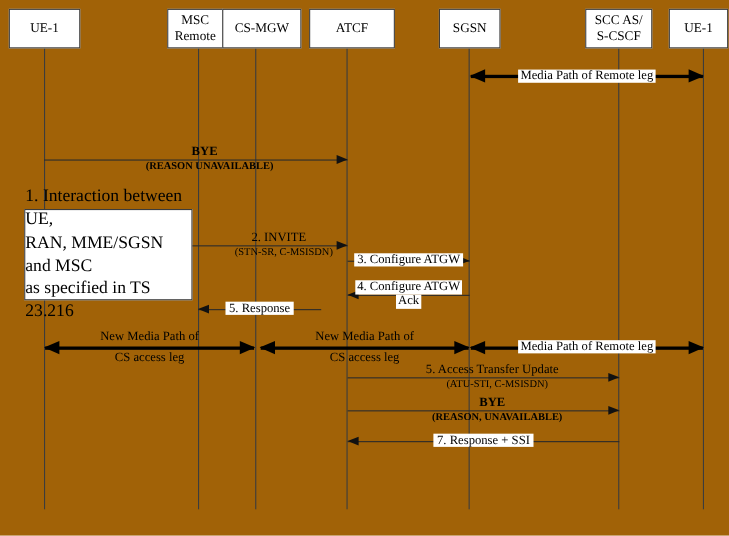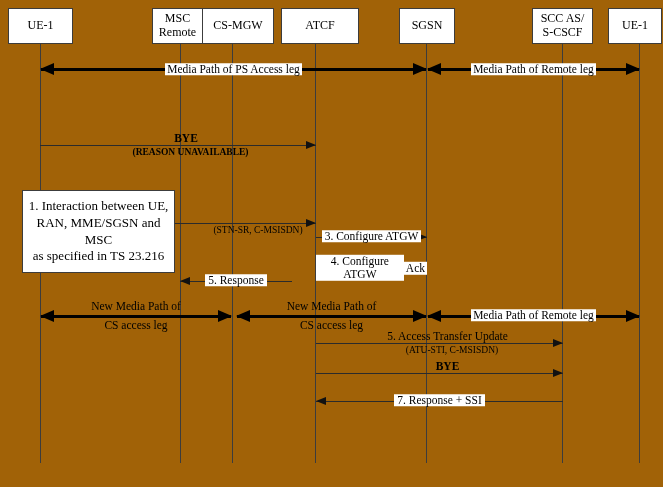--- a/index.html
+++ b/index.html
@@ -15,21 +15,21 @@
   }
   .elabel { font-size:12px; line-height:1.15; text-align:center; white-space:pre-line; }
   
   .lifeline { position:absolute; top:44px; height:419px; width:1px; background:#3c3c3c; z-index:1; }
   
   .notebox {
     position:absolute; left:22px; top:190px; width:153px; height:83px; background:#fff;
     border:1px solid #3c3c3c; box-sizing:border-box; z-index:4;
     display:flex; align-items:center; justify-content:center;
   }
-  .notetext { font-size:13px; line-height:1.3; text-align:center; white-space:pre-line; }
+  .notetext { font-size:16px; line-height:1.3; white-space:pre-line; }
   
   .marrow { position:absolute; z-index:5; height:16px; }
   .marrow.tall { height:30px; }
   .mshaft { position:absolute; left:1px; right:1px; top:6px; height:3px; background:#000; }
   .tall .mshaft { top:14px; }
   .mah { position:absolute; width:0; height:0; top:-5px;
          border-top:6px solid transparent; border-bottom:6px solid transparent; }
   .mah.l { left:-1px; border-right:14px solid #000; }
   .mah.r { right:-1px; border-left:14px solid #000; }
   .mlabel-on { position:absolute; left:0; right:0; top:50%; transform:translateY(-50%);
@@ -48,21 +48,21 @@
         border-top:4px solid transparent; border-bottom:4px solid transparent; }
   .ah.r { right:0; border-left:10px solid #111; }
   .ah.l { left:0; border-right:10px solid #111; }
   .msg .lab { position:absolute; left:0; right:0; text-align:center; font-size:11.5px; line-height:1; }
   .msg-ab .lab { bottom:15px;padding-left:16px; }
   .msg .par { position:absolute; left:0; right:0; top:17px; text-align:center; font-size:9.5px; line-height:1;padding-left:25px; }
   .msg-ol .lab { top:50%; bottom:auto; transform:translateY(-50%); }
   .msg-ol .lab span { background:#fff; padding:0 3px; }
   .msg-2l .lab2 { position:absolute; left:0; right:0; top:50%; transform:translateY(-50%);
                   text-align:center; font-size:11.5px; line-height:1.15;
-                  display:flex; flex-direction:row; }
+                  display:flex; flex-direction:column; }
   .msg-2l .lab2 span { background:#fff; align-self:center; padding:0 2px; }
   .bold { font-weight:bold; }
 </style>
 </head>
 <body>
 
 <div class="stage">
 
   <div class="lifeline" style="left:40px"></div>
   <div class="lifeline" style="left:180px"></div>
@@ -95,47 +95,41 @@
   <div class="ebox" style="left:608px;width:54px">
       <span class="elabel">UE-1</span>
     </div>
 
   <div class="notebox">
     <span class="notetext">1. Interaction between UE,
 RAN, MME/SGSN and MSC
 as specified in TS 23.216</span>
   </div>
 
-  <div class="marrow" style="left:40px;top:62px;width:387px">
-    <div class="mshaft">
-      <div class="mah l"></div>
-      <div class="mah r"></div>
-    </div>
-    <div class="mlabel-on"><span>Media Path of PS Access leg</span></div>
-  </div>
   <div class="marrow" style="left:427px;top:62px;width:213px">
     <div class="mshaft">
       <div class="mah l"></div>
       <div class="mah r"></div>
     </div>
     <div class="mlabel-on"><span>Media Path of Remote leg</span></div>
   </div>
 
   <div class="msg msg-ab" style="left:40px;top:131px;width:276px">
     <div class="shaft">
       <div class="ah r"></div>
     </div>
     <div class="lab bold">BYE</div>
     <div class="par bold">(REASON UNAVAILABLE)</div>
   </div>
 
   <div class="msg msg-ab" style="left:175px;top:209px;width:141px">
     <div class="shaft">
       <div class="ah r"></div>
     </div>
+    <div class="lab">2. INVITE</div>
     <div class="par">(STN-SR, C-MSISDN)</div>
   </div>
 
   <div class="msg msg-ol" style="left:316px;top:229px;width:111px">
     <div class="shaft">
       <div class="ah r"></div>
     </div>
     <div class="lab"><span>3. Configure ATGW</span></div>
   </div>
 
@@ -190,20 +184,21 @@
     </div>
     <div class="lab">5. Access Transfer Update</div>
     <div class="par">(ATU-STI, C-MSISDN)</div>
   </div>
 
   <div class="msg msg-ab" style="left:316px;top:359px;width:247px">
     <div class="shaft">
       <div class="ah r"></div>
     </div>
     <div class="lab bold">BYE</div>
+    <div class="par bold">(REASON, UNAVAILABLE)</div>
   </div>
 
   <div class="msg msg-ol" style="left:316px;top:393px;width:247px">
     <div class="shaft">
       <div class="ah l"></div>
     </div>
     <div class="lab"><span>7. Response + SSI</span></div>
   </div>
 
 </div>

